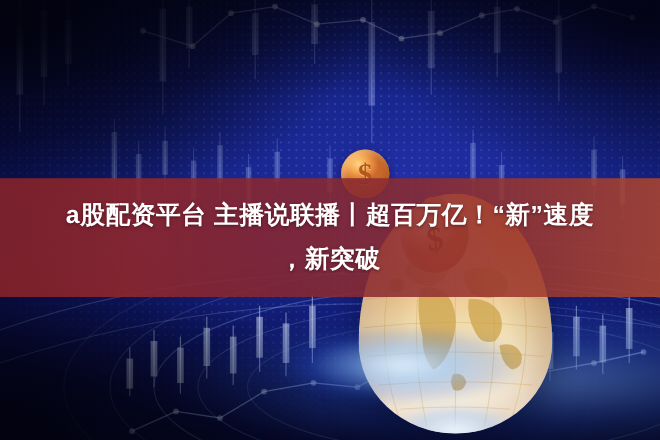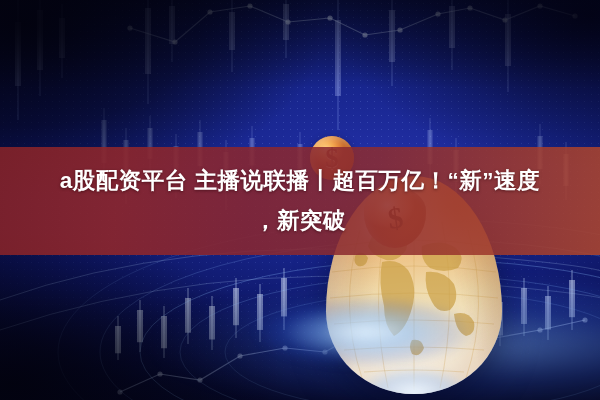--- a/index.html
+++ b/index.html
@@ -111,21 +111,21 @@
     background:linear-gradient(180deg,#e8964f,#d67c33);
   }
   .bag span{
     position:relative;
     font-family:"Liberation Serif","DejaVu Serif",serif;
     font-weight:bold;font-size:30px;color:#8f4a16;line-height:1;
     transform:rotate(-8deg);
   }
   
   .banner{
-    position:absolute;left:0;top:147px;width:600px;height:108px;
+    position:absolute;left:0;top:162px;width:600px;height:108px;
     background:linear-gradient(96deg,
       rgba(132,34,40,.90) 0%,
       rgba(141,38,44,.90) 20%,
       rgba(136,38,48,.88) 42%,
       rgba(140,44,48,.86) 62%,
       rgba(158,56,44,.86) 82%,
       rgba(176,70,44,.86) 100%);
     display:flex;flex-direction:column;align-items:center;justify-content:center;
     box-sizing:border-box;padding:0 6px;
   }

